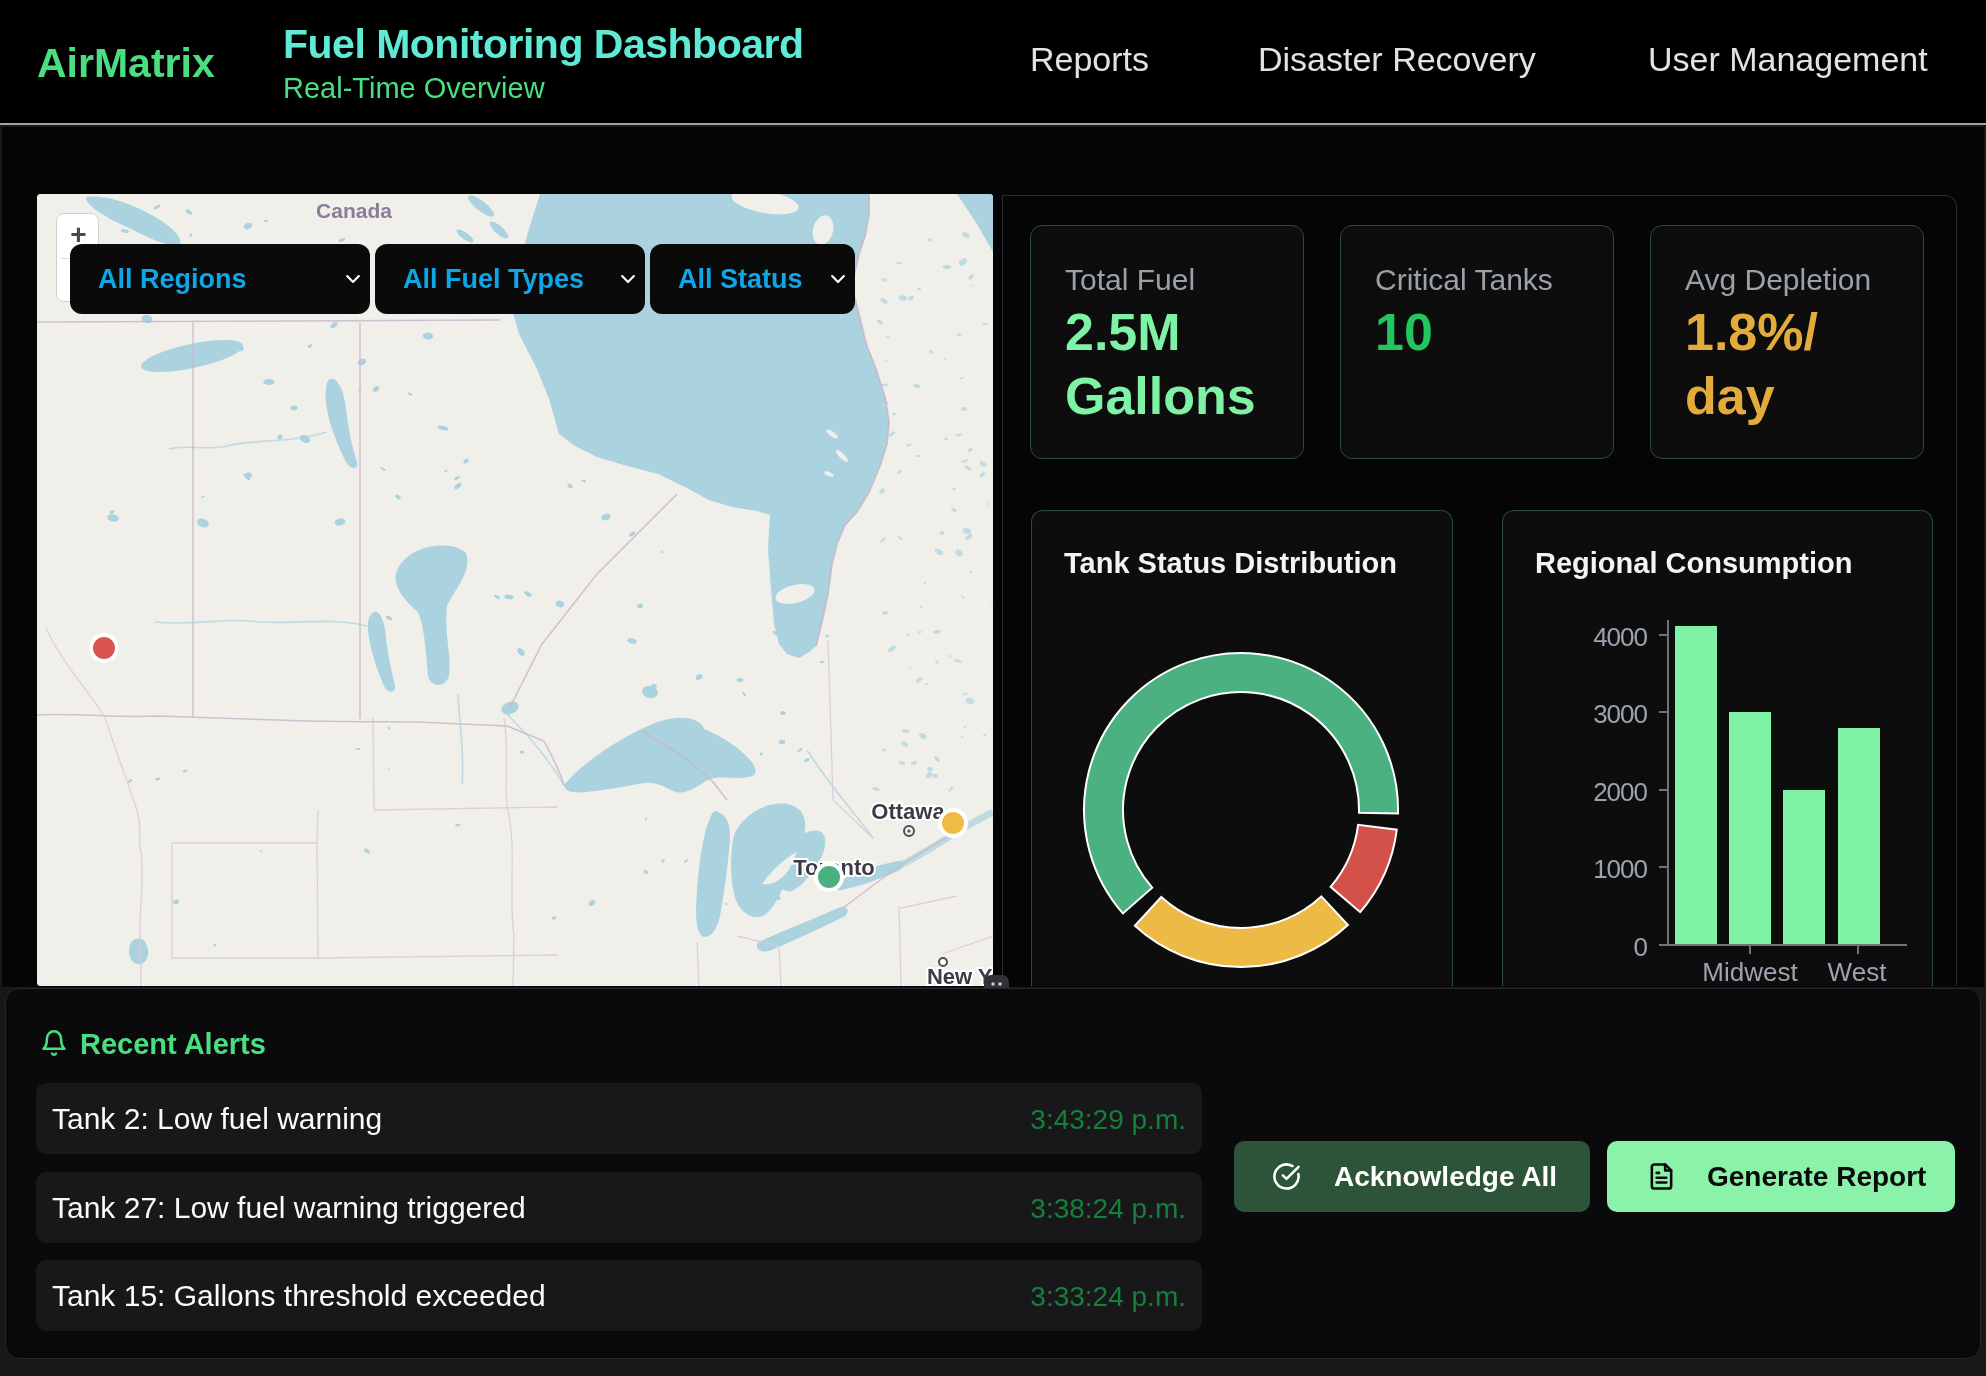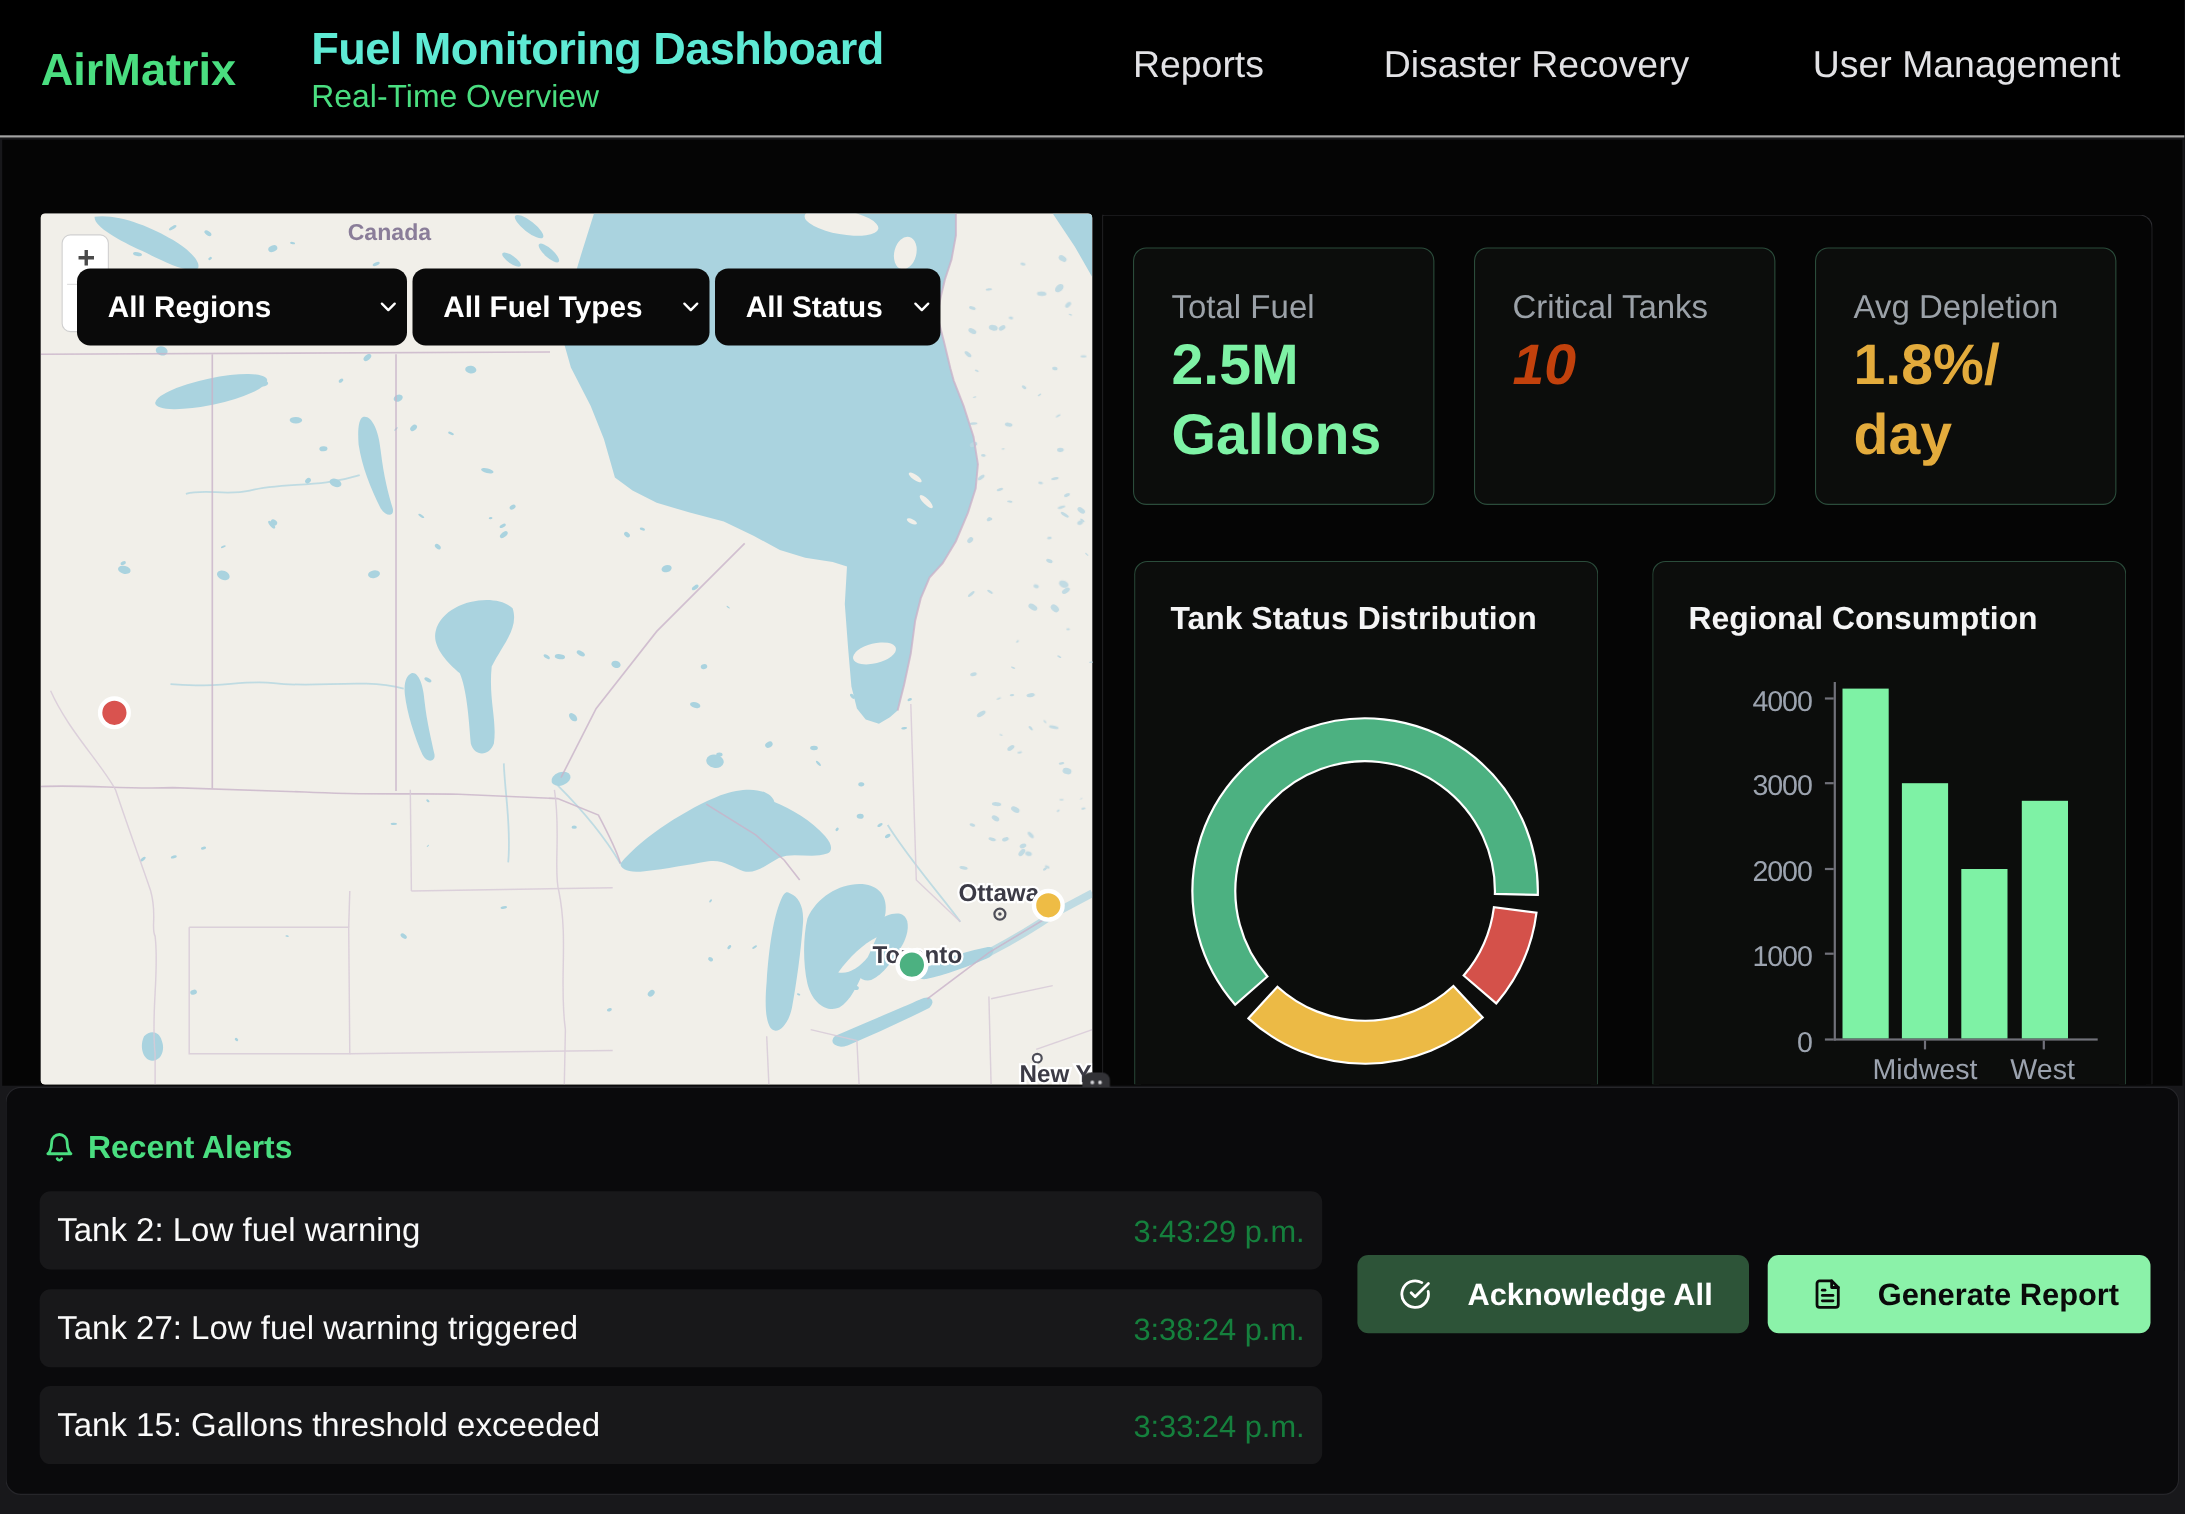--- a/index.html
+++ b/index.html
@@ -25,21 +25,21 @@
   #map { position:absolute; left:37px; top:194px; width:956px; height:792px; background:#f1efe9;
     border-radius:4px; overflow:hidden;text-decoration:underline; }
   .marker { position:absolute; border-radius:50%; width:30px; height:30px; border:4px solid #fff; }
   
   #zoomctl { position:absolute; left:56px; top:213px; width:43px; height:89px; background:#fff;
     border-radius:8px; border:1px solid #d0d0d0; }
   #zoomctl .zline { position:absolute; left:4px; right:4px; top:44px; height:1px; background:#ddd; }
   .zglyph { position:absolute; width:43px; text-align:center; color:#4a4a4a; font-size:28px; font-weight:600; }
   
   .dd { position:absolute; top:244px; height:70px; background:#0a0a0a; border-radius:12px;
-    color:#ffffff; font-size:27px; font-weight:600; line-height:70px; }
+    color:#0ea5e9; font-size:27px; font-weight:600; line-height:70px; }
   .dd .lbl { position:absolute; left:28px; top:0; white-space:nowrap; }
   .dd svg { position:absolute; right:7px; top:25px; }
   
   .card { position:absolute; background:#0c0d0c; border:1px solid #2b4c3b; border-radius:12px; }
   .slabel { position:absolute; left:34px; top:37px; font-size:30px; color:#9ba1a8; }
   .sval { position:absolute; left:34px; top:74px; font-size:52px; font-weight:bold; line-height:64px; }
   .ctitle { position:absolute; left:32px; top:36px; font-size:29px; font-weight:bold; color:#f4f4f5; }
   
   .bar { position:absolute; background:#7ef2a5; }
   .ylab { position:absolute; font-size:26px; color:#9ca3af; text-align:right; width:80px; letter-spacing:-1px; }
@@ -367,21 +367,21 @@
         <circle cx="16" cy="21" r="1.7"></circle>
       </g>
     </svg></div>
 
 <div class="card" style="left:1030px; top:225px; width:274px; height:234px;">
   <div class="slabel">Total Fuel</div>
   <div class="sval" style="color:#7ef2a5;">2.5M<br>Gallons</div>
 </div>
 <div class="card" style="left:1340px; top:225px; width:274px; height:234px;">
   <div class="slabel">Critical Tanks</div>
-  <div class="sval" style="color:#c2410c;font-style:italic;">10</div>
+  <div class="sval" style="color:#22c55e;">10</div>
 </div>
 <div class="card" style="left:1650px; top:225px; width:274px; height:234px;">
   <div class="slabel">Avg Depletion</div>
   <div class="sval" style="color:#e3ab3c;">1.8%/<br>day</div>
 </div>
 
 <div class="card" style="left:1031px; top:510px; width:422px; height:476px; border-radius:12px 12px 0 0; border-bottom:none;">
   <div class="ctitle">Tank Status Distribution</div>
 </div>
 <svg class="abs" style="left:1081px; top:650px;" width="320" height="320" viewBox="0 0 320 320">

